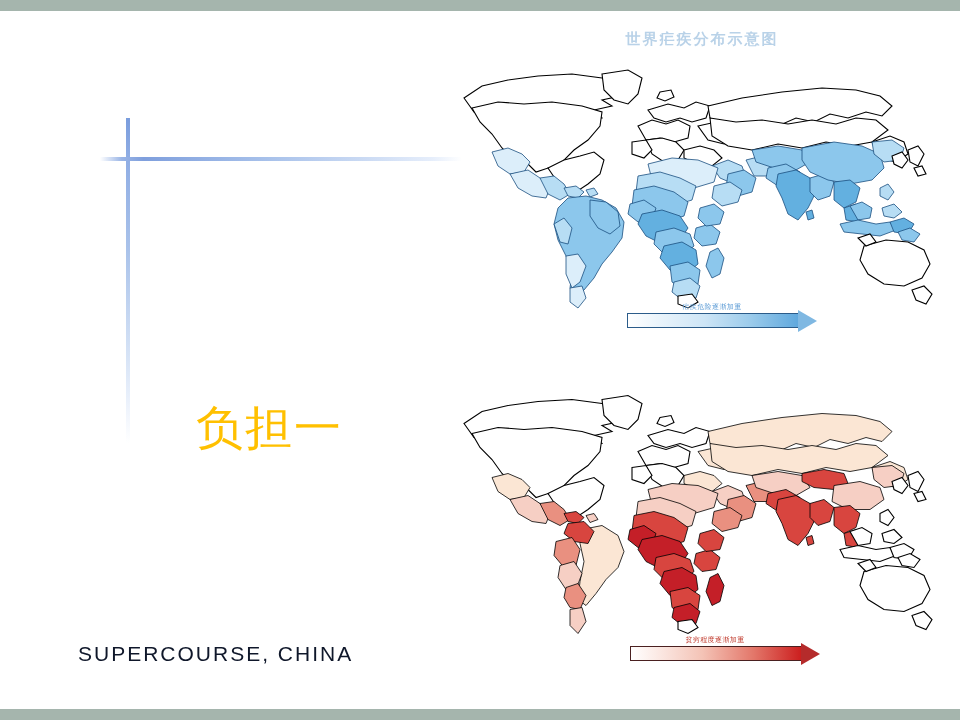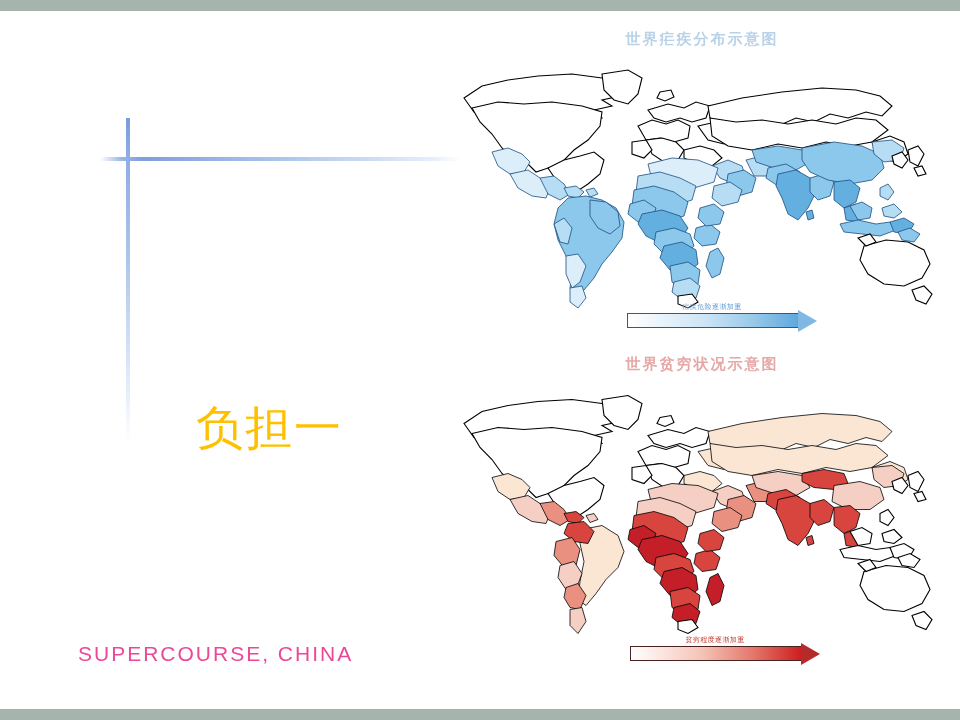--- a/index.html
+++ b/index.html
@@ -53,21 +53,21 @@
     white-space:pre;
   }
   .title-line{display:block;}
 
   
   .footer{
     position:absolute;
     left:78px;top:642px;
     font-size:21px;
     letter-spacing:2.0px;
-    color:#ec4899;
+    color:#0f172a;
     font-family:"Liberation Sans", sans-serif;
     white-space:nowrap;
   }
 
   
   .map-panel{position:absolute;}
   #malaria-panel{left:452px;top:30px;width:500px;height:320px;}
   #poverty-panel{left:452px;top:355px;width:500px;height:330px;}
 
   .map-title{
@@ -251,21 +251,20 @@
 
     <div class="legend" id="malaria-legend">
       <div class="legend-label">疟疾危险逐渐加重</div>
       <div class="legend-bar"></div>
       <div class="legend-arrow"></div>
     </div>
   </div>
 
   <div class="map-panel" id="poverty-panel">
 
-    <div class="map-title" id="poverty-title">世界贫穷状况示意图</div>
 
     <svg class="map-svg" id="poverty-svg" width="500" height="265" viewBox="0 0 500 260">
       <defs>
         <style>
           .p0{fill:#ffffff;stroke:#000;stroke-width:1.1;}
           .p1{fill:#fbe6d4;stroke:#000;stroke-width:0.8;}
           .p2{fill:#f6cfc4;stroke:#000;stroke-width:0.8;}
           .p3{fill:#e99080;stroke:#000;stroke-width:0.8;}
           .p4{fill:#d8453f;stroke:#000;stroke-width:0.8;}
           .p5{fill:#c41f28;stroke:#000;stroke-width:0.8;}

